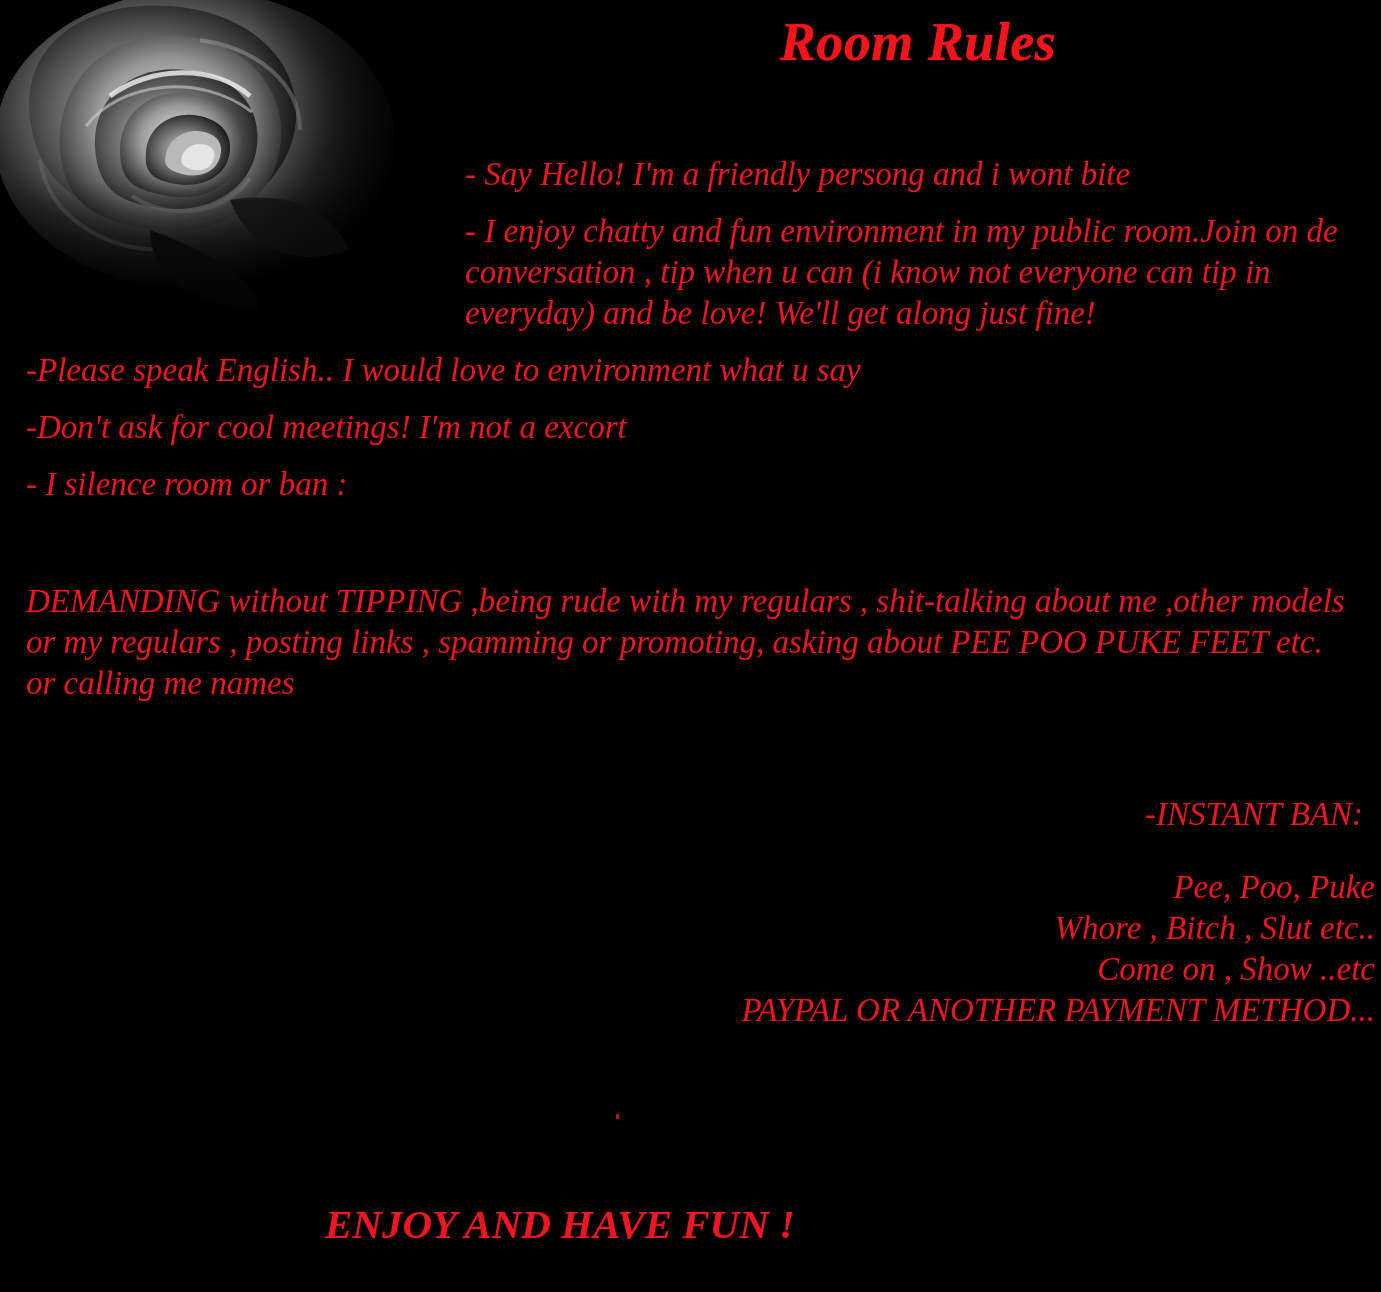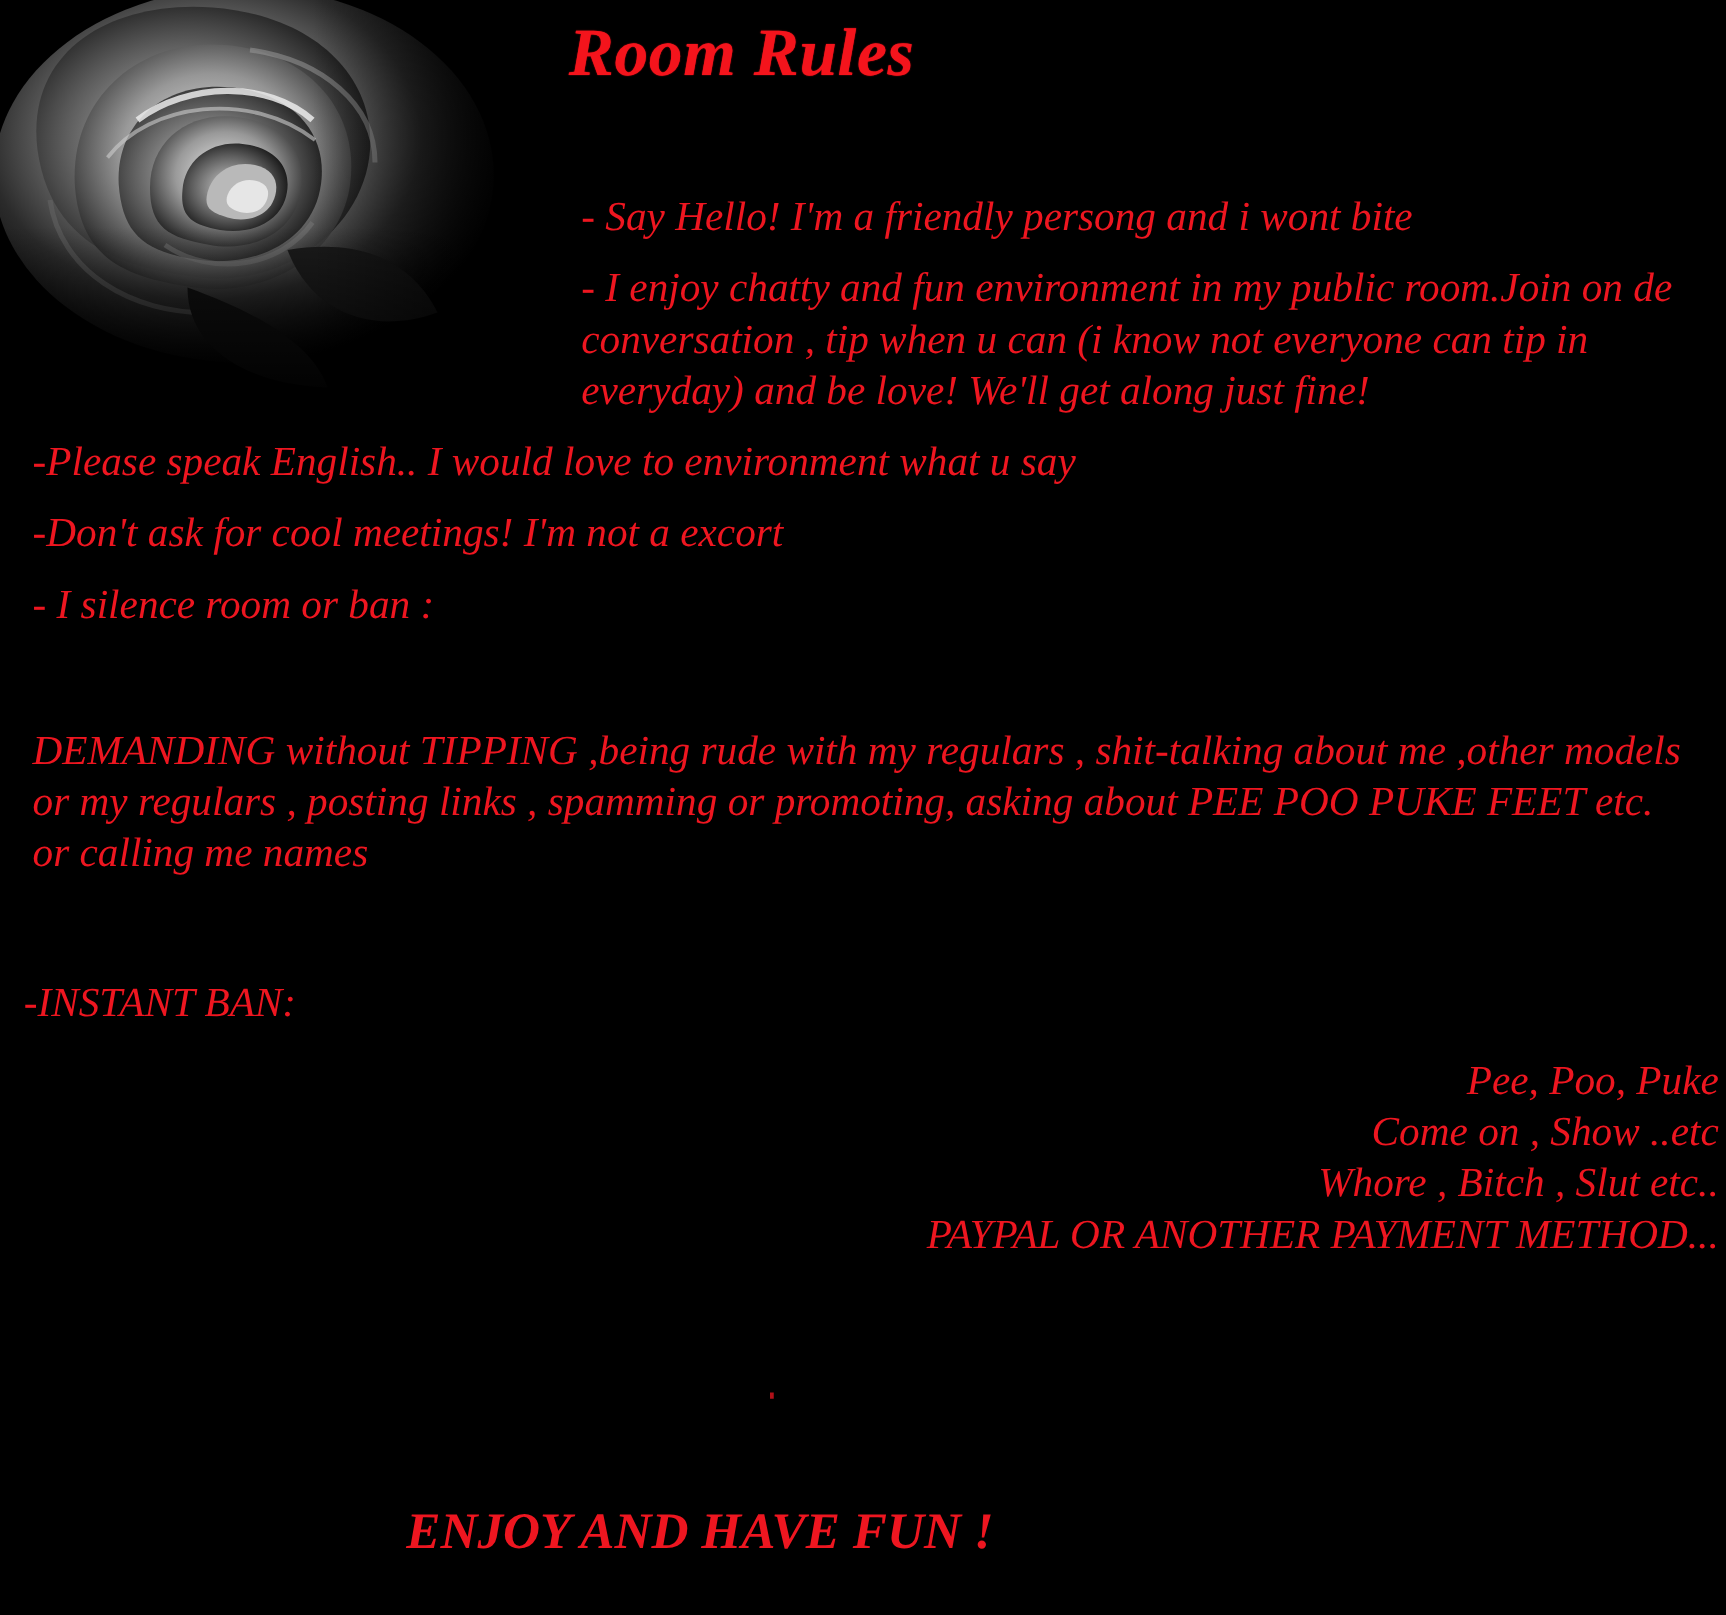--- a/index.html
+++ b/index.html
@@ -34,21 +34,21 @@
   #rose svg {
     display: block;
   }
 
   
   #title {
     position: absolute;
     top: 12px;
     left: 455px;
     width: 926px;
-    text-align: left;
+    text-align: center;
     color: #f4141c;
     font-family: "Liberation Serif", serif;
     font-weight: bold;
     font-style: italic;
     font-size: 54px;
     line-height: 60px;
     letter-spacing: 0.5px;
     text-shadow: 0 0 1px #f4141c;
   }
 
@@ -70,22 +70,23 @@
     height: 185px;
   }
   .para {
     margin: 16px;
   }
   .gap-small { height: 20px; }
   .gap-med { height: 44px; }
   .gap-large { height: 62px; }
 
   .ban-heading {
-    margin: 1px;
+    margin: 12px;
     padding-left: 8px;
+    text-align: right;
   }
   .ban-item {
     margin: 0;
     padding-left: 2px;
     text-align: right;
   }
 
   #dot {
     position: absolute;
     left: 616px;
@@ -184,22 +185,22 @@
 
     <p class="para">DEMANDING without TIPPING ,being rude with my regulars , shit-talking about me ,other models or my regulars , posting links , spamming or promoting, asking about  PEE POO PUKE FEET etc. or calling me  names</p>
 
     <div class="gap-large"></div>
 
     <p class="ban-heading">-INSTANT BAN:</p>
 
     <div class="gap-small"></div>
 
     <p class="ban-item">Pee, Poo, Puke</p>
+    <p class="ban-item">Whore , Bitch , Slut  etc..</p>
     <p class="ban-item">Come on , Show ..etc</p>
-    <p class="ban-item">Whore , Bitch , Slut  etc..</p>
     <p class="ban-item">PAYPAL OR ANOTHER PAYMENT METHOD...</p>
   </div>
 
   <div id="dot"></div>
 
   <div id="closing">ENJOY AND HAVE FUN !</div>
 
 </div>
 
 </body></html>

